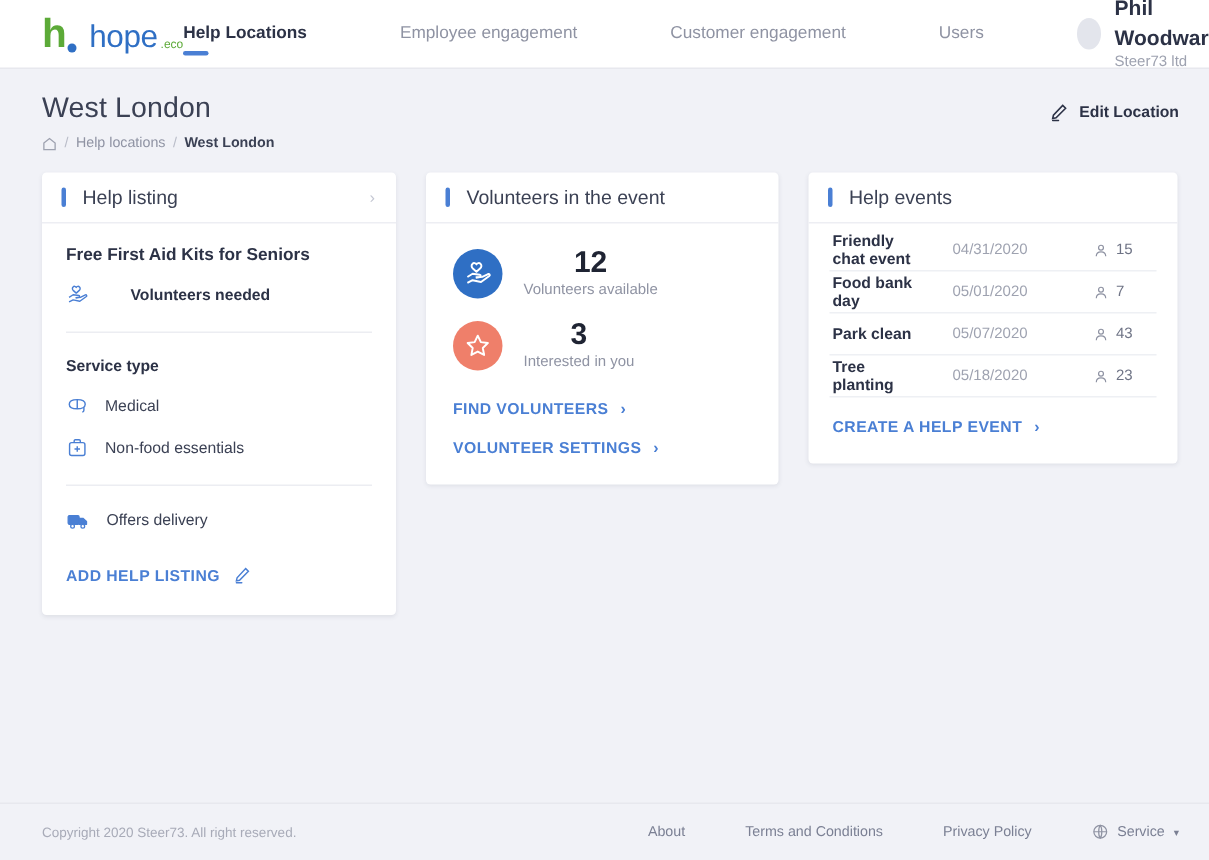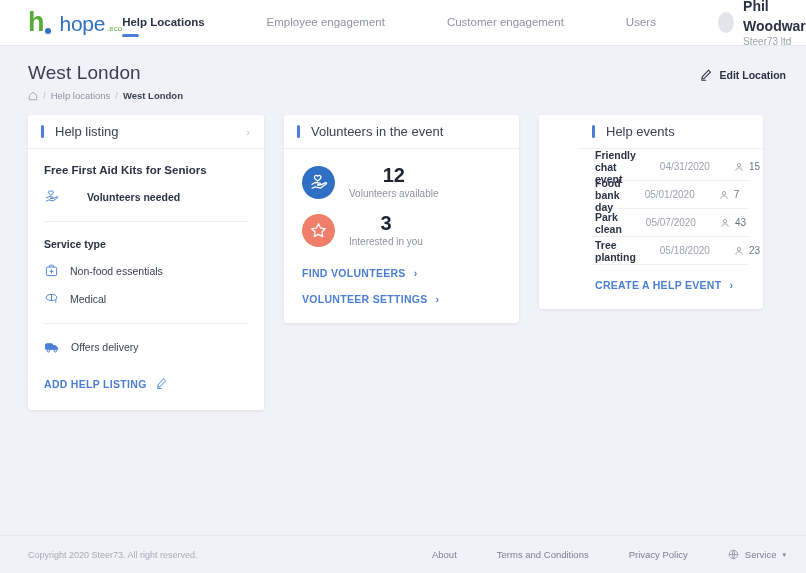--- a/index.html
+++ b/index.html
@@ -64,21 +64,21 @@
   .card-head {
     height: 34px; display: flex; align-items: center; padding: 0 14px 0 0;
     border-bottom: 1px solid #edeef3; position: relative;
   }
   .accent { width: 3px; height: 13px; background: #4a7fd4; border-radius: 2px; margin: 0 11px 0 13px; }
   .card-title { font-size: 13px; color: #3b4154; }
   .head-chev { margin-left: auto; color: #c3c6d2; font-size: 11px; cursor: pointer; }
 
   .c1 { width: 236px; }
   .c2 { width: 235px; }
-  .c3 { width: 224px; padding-left: 40px; }
+  .c3 { width: 246px; }
 
   .c1-body { padding: 15px 16px 0 16px; }
   .listing-title { font-size: 11.5px; font-weight: bold; color: #2c3246; }
   .listing-desc { font-size: 10px; color: #8f93a3; line-height: 1.62; margin-top: 7px; }
   .icon-row { display: flex; align-items: center; gap: 28px; margin-top: 13px; }
   .icon-row .lbl { font-size: 10.5px; color: #2c3246; font-weight: bold; }
   .divider { height: 1px; background: #ecedf2; margin: 17px 0 0 0; }
   .sect-label { font-size: 10.5px; color: #2c3246; font-weight: bold; margin-top: 16px; }
   .svc { display: flex; align-items: center; gap: 11px; margin-top: 13px; }
   .svc span { font-size: 10.5px; color: #3b4154; }
@@ -205,37 +205,37 @@
           </span>
           <span class="lbl">Volunteers needed</span>
         </div>
 
         <div class="divider"></div>
         <div class="sect-label">Service type</div>
 
         <div class="svc">
           <span>
             <svg width="15" height="15" viewBox="0 0 22 22" fill="none" stroke="#4a7fd4" stroke-width="1.4" stroke-linejoin="round">
+              <path d="M3.2 9.5 C3.2 6.6 6.6 5 11 5 C15.4 5 18.8 6.6 18.8 9.5 C18.8 12.4 15.4 14 11 14 C6.6 14 3.2 12.4 3.2 9.5 Z"></path>
+              <path d="M11 5 V14"></path>
+              <path d="M17.5 12.5 V15.5 A1.6 1.6 0 0 1 15.9 17.1"></path>
+            </svg>
+          </span>
+          <span>Medical</span>
+        </div>
+
+        <div class="svc">
+          <span>
+            <svg width="15" height="15" viewBox="0 0 22 22" fill="none" stroke="#4a7fd4" stroke-width="1.4" stroke-linejoin="round">
               <rect x="3.5" y="6" width="15" height="12.5" rx="2"></rect>
               <path d="M8 6 V4.4 C8 3.7 8.5 3.2 9.2 3.2 H12.8 C13.5 3.2 14 3.7 14 4.4 V6"></path>
               <path d="M11 9.6 V15 M8.3 12.3 H13.7"></path>
             </svg>
           </span>
           <span>Non-food essentials</span>
-        </div>
-
-        <div class="svc">
-          <span>
-            <svg width="15" height="15" viewBox="0 0 22 22" fill="none" stroke="#4a7fd4" stroke-width="1.4" stroke-linejoin="round">
-              <path d="M3.2 9.5 C3.2 6.6 6.6 5 11 5 C15.4 5 18.8 6.6 18.8 9.5 C18.8 12.4 15.4 14 11 14 C6.6 14 3.2 12.4 3.2 9.5 Z"></path>
-              <path d="M11 5 V14"></path>
-              <path d="M17.5 12.5 V15.5 A1.6 1.6 0 0 1 15.9 17.1"></path>
-            </svg>
-          </span>
-          <span>Medical</span>
         </div>
 
         <div class="divider"></div>
 
         <div class="svc" style="margin-top:15px">
           <span>
             <svg width="16" height="16" viewBox="0 0 22 22" fill="#4a7fd4" stroke="#4a7fd4" stroke-width="1.2" stroke-linejoin="round">
               <rect x="2" y="6.5" width="10" height="8" rx="1.2"></rect>
               <path d="M12 9 H15.5 L18.8 12 V14.5 H12 Z"></path>
               <circle cx="6" cy="16.3" r="1.7" fill="#fff"></circle>

